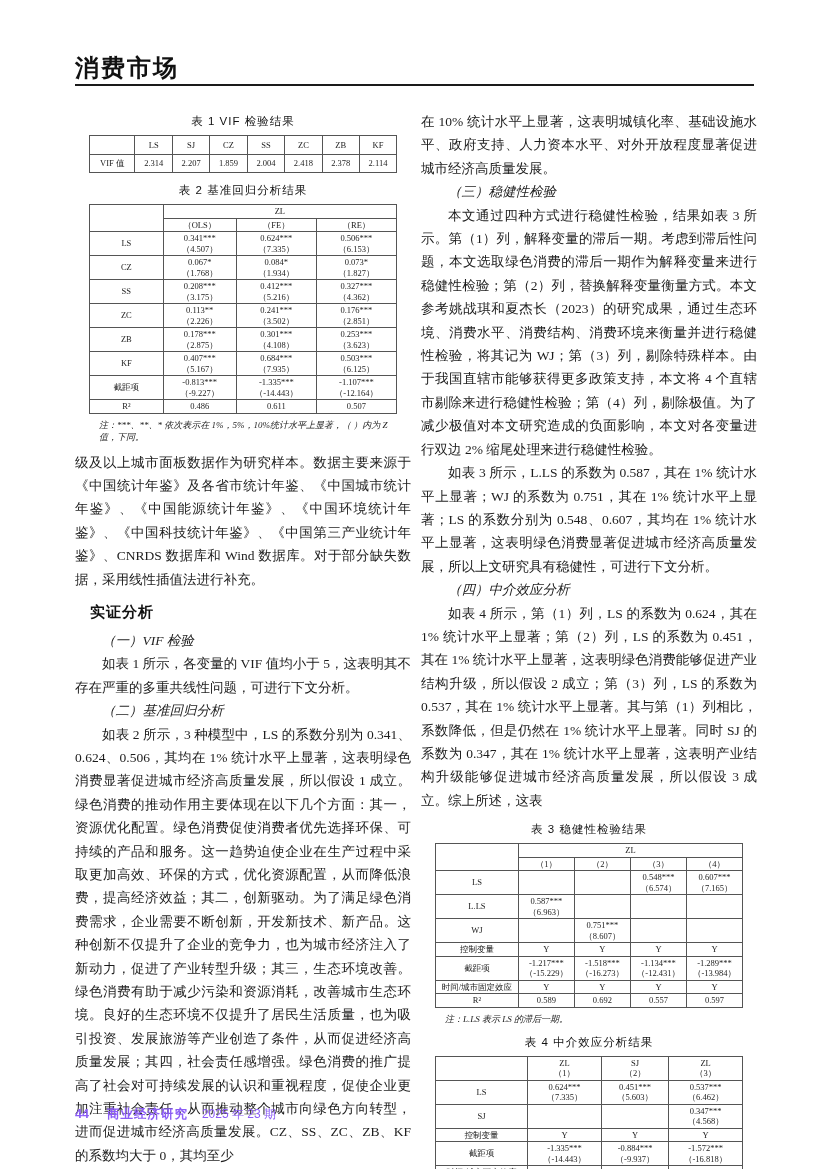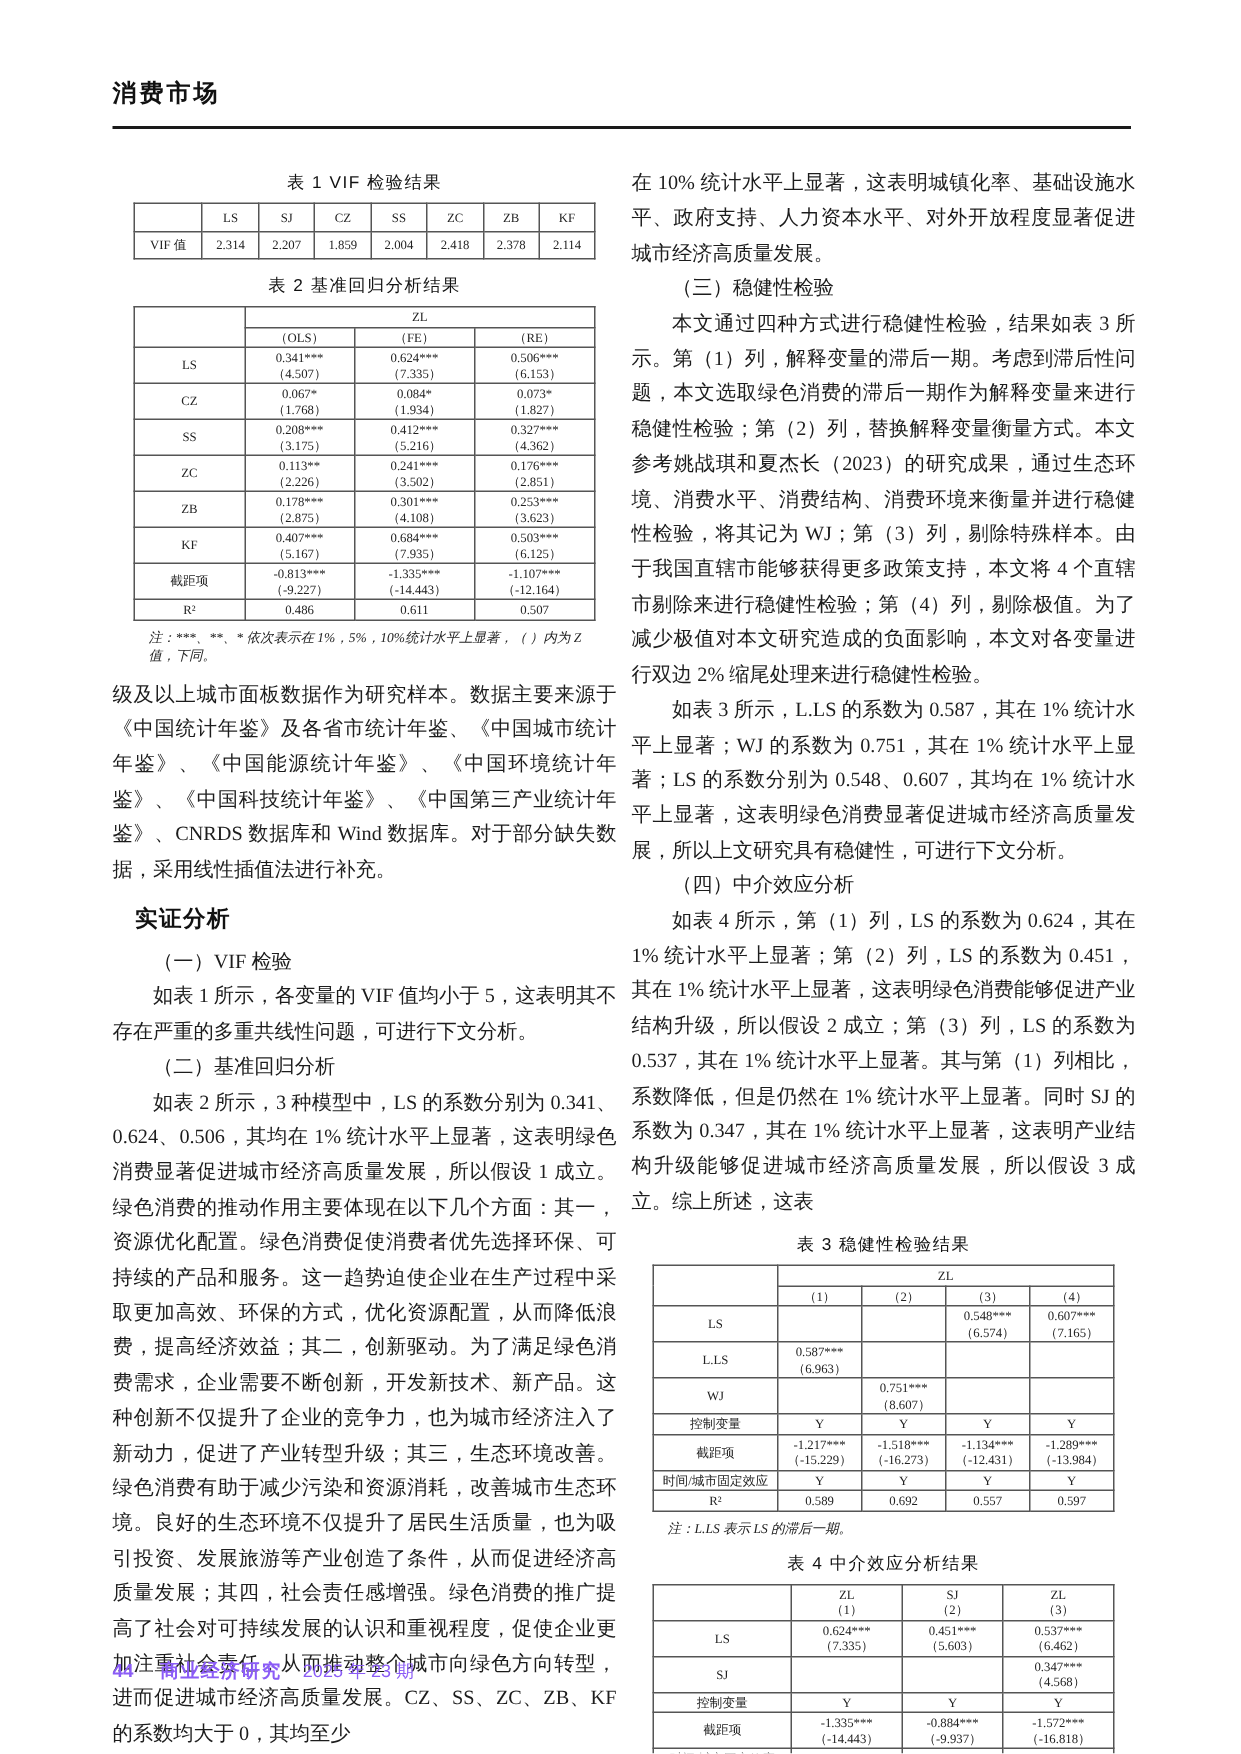--- a/index.html
+++ b/index.html
@@ -4,29 +4,29 @@
 <style>
   html,body { margin:0; padding:0; background:#ffffff; }
   .page {
     position:relative; width:827px; height:1169px; background:#ffffff;
     overflow:hidden; color:#1c1c1c;
     font-family:"Liberation Serif","DejaVu Serif",serif;
   }
   .mast {
     position:absolute; left:75px; top:52px;
     font-family:Liberation Serif, serif;
-    font-weight:700; font-size:16px; letter-spacing:2px; color:#111;
+    font-weight:700; font-size:24px; letter-spacing:2px; color:#111;
   }
   .rule { position:absolute; left:75px; top:84px; width:679px; height:2px; background:#1a1a1a; }
   .col { position:absolute; top:110px; width:336px; }
   .col-left { left:75px; }
   .col-right { left:421px; }
   .p { margin:0; font-size:13.5px; line-height:23.4px; text-align:justify; }
   .ind { text-indent:2em; }
-  .sub { text-indent:2em; }
+  .sub { text-indent:2em; font-style:italic; }
   .h2 {
     font-family:"Liberation Sans","DejaVu Sans",sans-serif;
     font-weight:700; font-size:15px; color:#111;
     margin:12px 0 7px 0; text-indent:1em; letter-spacing:1px;
   }
   .cap {
     text-align:center; font-weight:400; font-size:11.5px; letter-spacing:1px;
     font-family:"Liberation Sans","DejaVu Sans",sans-serif; color:#111;
     margin:10px 0 6px 0;
   }

